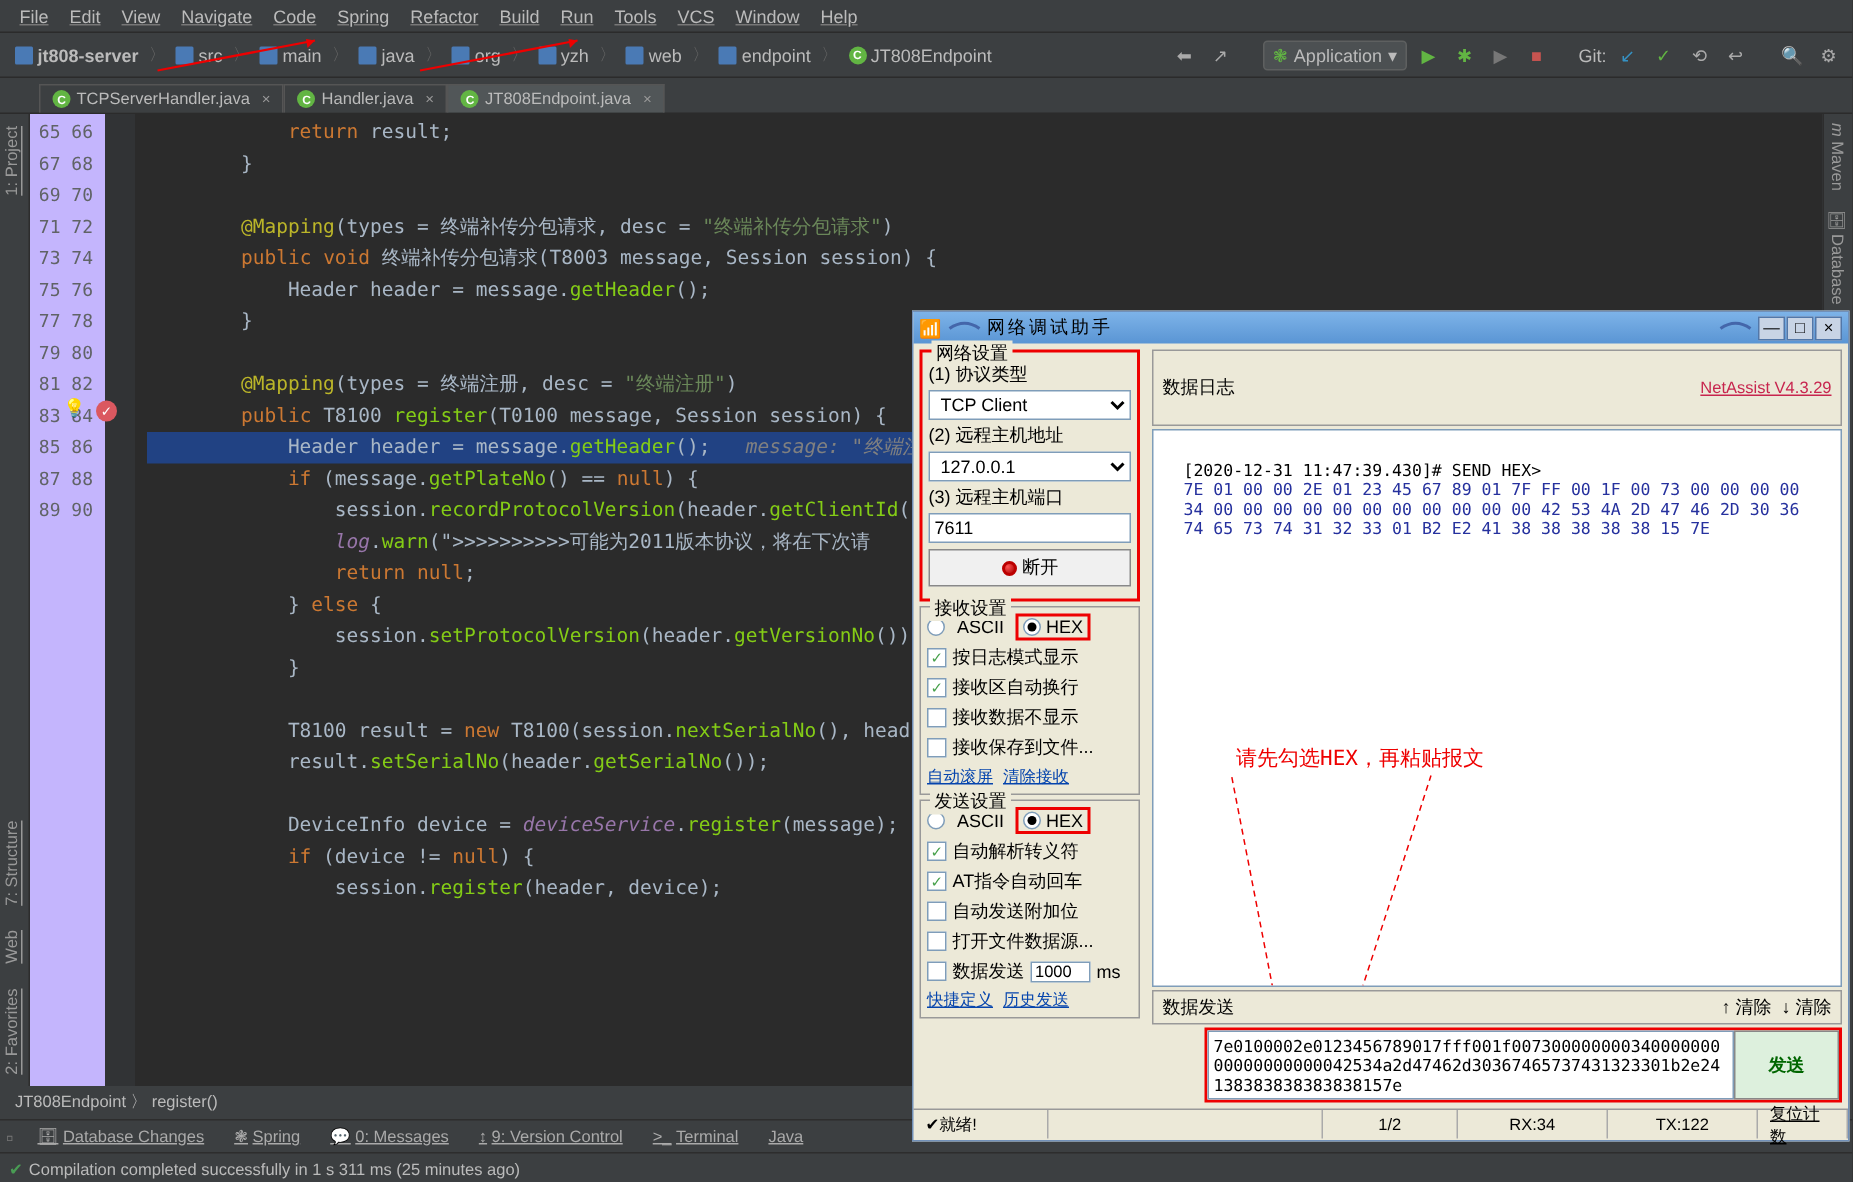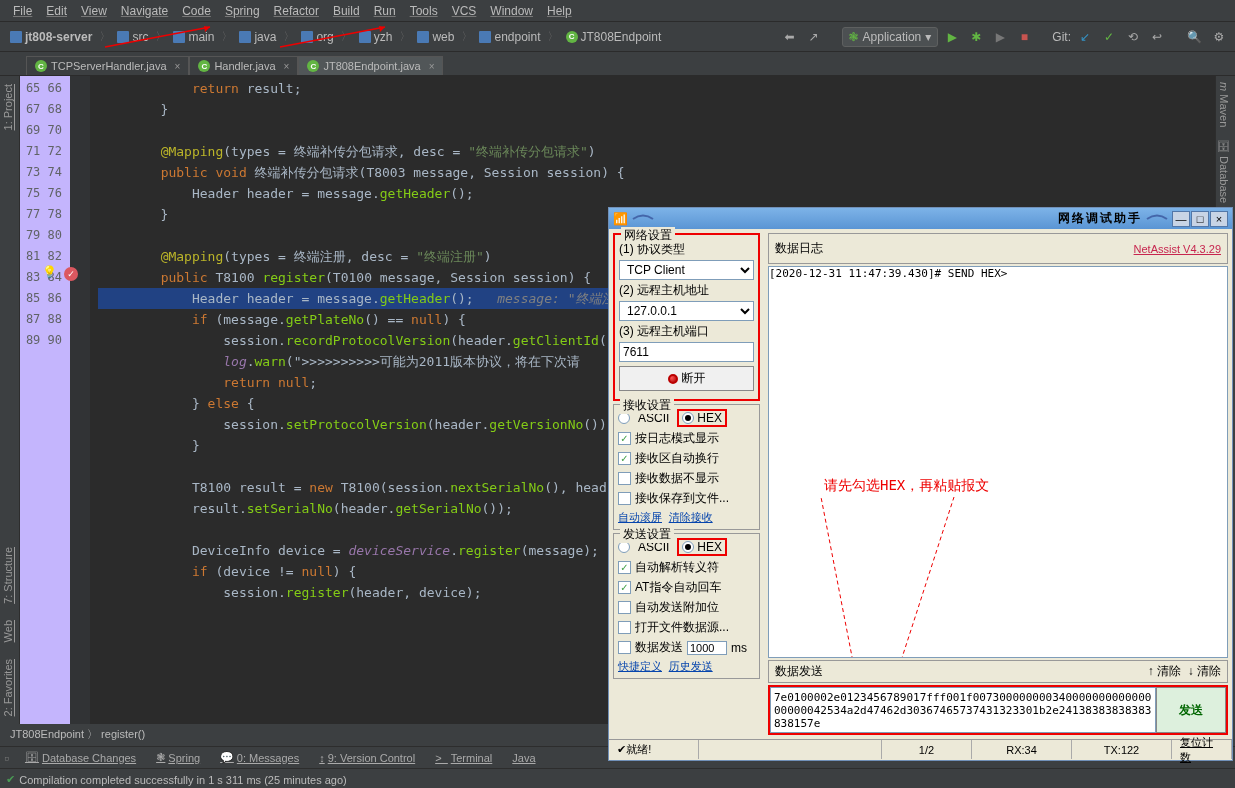--- a/index.html
+++ b/index.html
@@ -38,43 +38,43 @@
 .editor-footer { height: 22px; background: #3c3f41; padding: 3px 10px; font-size: 11px; color: #bbb; }
 .bottom-bar { height: 22px; background: #3c3f41; display: flex; align-items: center; gap: 12px; padding: 0 4px; border-top: 1px solid #2d2d2d; font-size: 11px; }
 .bottom-tab { display: flex; align-items: center; gap: 3px; text-decoration: underline; color: #aaa; padding: 2px 4px; }
 .status-bar { height: 22px; background: #3c3f41; display: flex; align-items: center; padding: 0 6px; border-top: 1px solid #2d2d2d; font-size: 11px; }
 .green-tick { color: #499c54; margin-right: 4px; }
 .arrow-path { position: absolute; pointer-events: none; }
 
 
 .net-tool { position: absolute; left: 608px; top: 207px; width: 625px; height: 554px; background: #ece9d8; border: 1px solid #7190b8; font-size: 12px; color: #000; z-index: 10; }
 .net-title { height: 21px; background: linear-gradient(#7db3e8, #5a95d4); display: flex; align-items: center; padding: 0 4px; color: #000; position: relative; }
-.net-title-center { flex: 1; text-align: right; font-weight: bold; letter-spacing: 2px; }
+.net-title-center { flex: 1; text-align: left; font-weight: normal; letter-spacing: 2px; }
 .win-btns { display: flex; gap: 1px; }
 .win-btn { width: 18px; height: 16px; background: #c8d4e5; border: 1px solid #5277a8; display: flex; align-items: center; justify-content: center; font-size: 11px; cursor: pointer; }
 .net-body { display: flex; height: calc(100% - 42px); }
 .net-left { width: 155px; padding: 4px; display: flex; flex-direction: column; gap: 3px; }
 .fieldset { border: 1px solid #999; padding: 4px; position: relative; }
 .fieldset.red { border: 2px solid #e00; }
 .legend { position: absolute; top: -8px; left: 6px; background: #ece9d8; padding: 0 3px; font-size: 12px; }
 .f-label { font-size: 12px; margin: 2px 0; }
 .net-input, .net-select { width: 100%; border: 1px solid #7f9db9; background: #fff; padding: 1px 3px; font-size: 12px; height: 20px; }
 .net-btn { display: flex; align-items: center; justify-content: center; padding: 3px 20px; border: 1px solid #888; background: #f0f0f0; margin: 4px auto; cursor: pointer; gap: 4px; }
 .red-dot { width: 10px; height: 10px; border: 2px solid #b00; border-radius: 50%; background: radial-gradient(circle at 30% 30%, #f55, #a00); }
 .chk-row { display: flex; align-items: center; gap: 4px; font-size: 12px; margin: 3px 0; }
 .chk { width: 13px; height: 13px; border: 1px solid #7f9db9; background: #fff; display: flex; align-items: center; justify-content: center; font-size: 10px; color: #46a049; }
 .rad { width: 12px; height: 12px; border: 1px solid #7f9db9; border-radius: 50%; background: #fff; display: flex; align-items: center; justify-content: center; }
 .rad.sel::after { content: ""; width: 6px; height: 6px; background: #000; border-radius: 50%; }
 .link { color: #0645ad; text-decoration: underline; cursor: pointer; font-size: 11px; }
 .net-right { flex: 1; display: flex; flex-direction: column; padding: 4px; gap: 2px; }
-.log-header { display: flex; align-items: center; justify-content: space-between; border: 1px solid #999; padding: 6px 6px; background: #ece9d8; text-align: center; }
-.log-box { flex: 1; border: 1px solid #7f9db9; background: #fff; padding: 0; font-family: monospace; font-size: 11px; position: relative; overflow: hidden; }
+.log-header { display: flex; align-items: center; justify-content: space-between; border: 1px solid #999; padding: 16px 6px; background: #ece9d8; text-align: center; }
+.log-box { flex: 1; border: 1px solid #7f9db9; background: #fff; padding: 20px; font-family: monospace; font-size: 11px; position: relative; overflow: hidden; }
 .log-hex { color: #26319e; word-break: break-all; white-space: normal; }
 .log-hint { position: absolute; left: 55px; top: 210px; color: #e00; font-size: 14px; }
-.send-area { border: 2px solid #e00; display: flex; height: 50px; }
+.send-area { border: 2px solid #e00; display: flex; height: 50px; margin-left: 35px; }
 .send-text { flex: 1; border: 1px solid #7f9db9; background: #fff; padding: 3px; font-family: monospace; font-size: 11px; word-break: break-all; overflow: hidden; }
 .send-btn { width: 70px; background: #ddf0dd; border: 1px solid #888; display: flex; align-items: center; justify-content: center; font-weight: bold; color: #060; cursor: pointer; }
 .net-status { height: 20px; border-top: 1px solid #999; display: flex; align-items: center; font-size: 11px; }
 .net-status > div { border-right: 1px solid #aaa; padding: 0 8px; height: 100%; display: flex; align-items: center; }
 .hex-box { border: 2px solid #e00; display: inline-flex; padding: 0 3px; align-items: center; gap: 3px; }
 .send-header { display: flex; align-items: center; justify-content: space-between; border: 1px solid #999; padding: 2px 6px; background: #ece9d8; }
 .ms-input { width: 40px; border: 1px solid #7f9db9; padding: 0 2px; font-size: 11px; }
 </style>
 </head>
 <body>
@@ -379,20 +379,21 @@
       </div>
     </div>
 
     <div class="net-right">
       <div class="log-header">
         <span>数据日志</span>
         <span class="link" style="color:#c7254e">NetAssist V4.3.29</span>
       </div>
       <div class="log-box">
         <div>[2020-12-31 11:47:39.430]# SEND HEX&gt;</div>
+        <div class="log-hex">7E 01 00 00 2E 01 23 45 67 89 01 7F FF 00 1F 00 73 00 00 00 00 34 00 00 00 00 00 00 00 00 00 00 00 42 53 4A 2D 47 46 2D 30 36 74 65 73 74 31 32 33 01 B2 E2 41 38 38 38 38 38 15 7E</div>
         <div class="log-hint">请先勾选HEX，再粘贴报文</div>
         <svg style="position:absolute;left:0;top:0;width:100%;height:100%;pointer-events:none">
           <line x1="85" y1="400" x2="52" y2="230" stroke="#e00" stroke-dasharray="4 3"></line>
           <line x1="130" y1="400" x2="185" y2="230" stroke="#e00" stroke-dasharray="4 3"></line>
         </svg>
       </div>
       <div class="send-header">
         <span>数据发送</span>
         <span><span>↑ <span>清除</span></span>&nbsp;&nbsp;<span>↓ <span>清除</span></span></span>
       </div>

